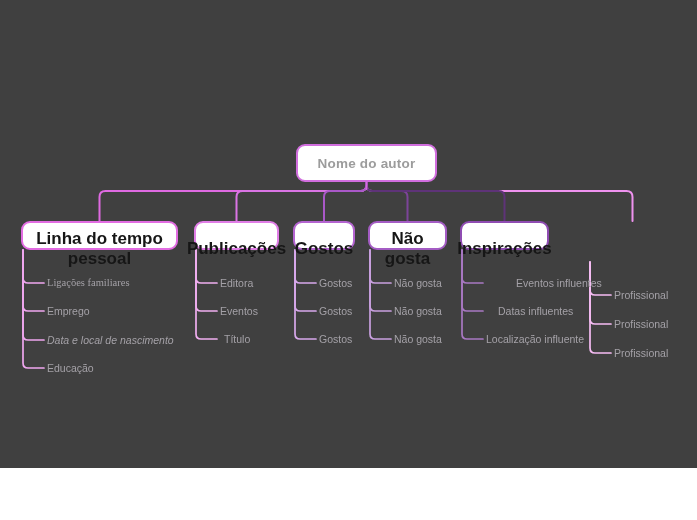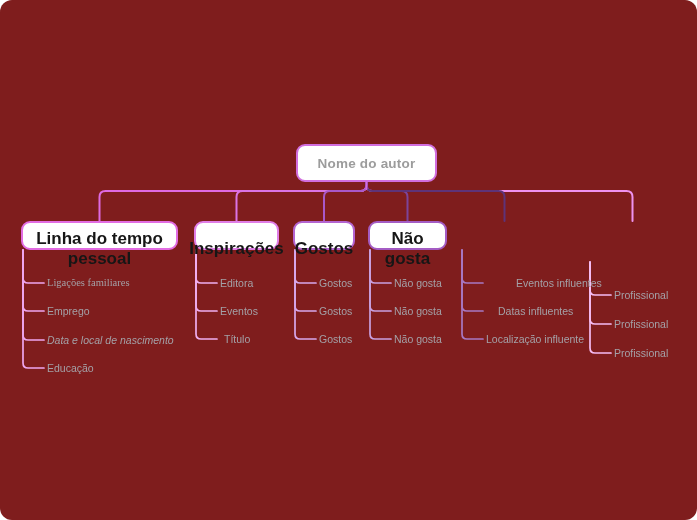--- a/index.html
+++ b/index.html
@@ -1,18 +1,18 @@
 <!DOCTYPE html>
 <html><head>
 <meta charset="utf-8">
 <style>
   html,body{margin:0;padding:0;background:#ffffff;}
   .canvas{
-    position:relative;width:697px;height:520px;background:#7f1d1d;
-    font-family:"Liberation Sans", sans-serif;overflow:hidden;border-radius:12px;
+    position:relative;width:697px;height:468px;background:#404040;
+    font-family:"Liberation Sans", sans-serif;overflow:hidden;
   }
   svg.edge-layer{position:absolute;left:0;top:0;}
   svg.edge-layer path{fill:none;stroke-width:2;stroke-linecap:round;}
   svg.edge-layer path.subline{stroke-width:1.7;}
   .node{
     position:absolute;background:#ffffff;border:2px solid #cccccc;
     border-radius:9px;display:flex;align-items:center;justify-content:center;
     text-align:center;box-sizing:border-box;cursor:pointer;
   }
   .root-label{font-weight:bold;font-size:13.5px;color:#9c9c9c;letter-spacing:.2px;}
@@ -64,27 +64,30 @@
   </svg>
 
   <div class="node" style="left: 296px; top: 144px; width: 141px; height: 38px; border-color: rgb(209, 110, 222);">
     <span class="root-label">Nome do autor</span>
   </div>
 
   <div class="node" style="left: 21px; top: 221px; width: 157px; height: 29px; border-color: rgb(226, 108, 226);">
     <span class="branch-label">Linha do tempo pessoal</span>
   </div>
   <div class="node" style="left: 194px; top: 221px; width: 85px; height: 29px; border-color: rgb(224, 125, 230);">
-    <span class="branch-label">Inspirações</span>
+    <span class="branch-label">Publicações</span>
   </div>
   <div class="node" style="left: 293px; top: 221px; width: 62px; height: 29px; border-color: rgb(180, 100, 208);">
     <span class="branch-label">Gostos</span>
   </div>
   <div class="node" style="left: 368px; top: 221px; width: 79px; height: 29px; border-color: rgb(164, 92, 196);">
     <span class="branch-label">Não gosta</span>
+  </div>
+  <div class="node" style="left: 460px; top: 221px; width: 89px; height: 29px; border-color: rgb(143, 76, 178);">
+    <span class="branch-label">Inspirações</span>
   </div>
 
   <div class="subtopic" style="left:47px;top:276px;font-family:Liberation Serif, serif;">Ligações familiares</div>
   <div class="subtopic" style="left:47px;top:304px;">Emprego</div>
   <div class="subtopic" style="left:47px;top:333px;font-style:italic;">Data e local de nascimento</div>
   <div class="subtopic" style="left:47px;top:361px;">Educação</div>
 
   <div class="subtopic" style="left:220px;top:276px;">Editora</div>
   <div class="subtopic" style="left:220px;top:304px;">Eventos</div>
   <div class="subtopic" style="left:224px;top:332px;">Título</div>

